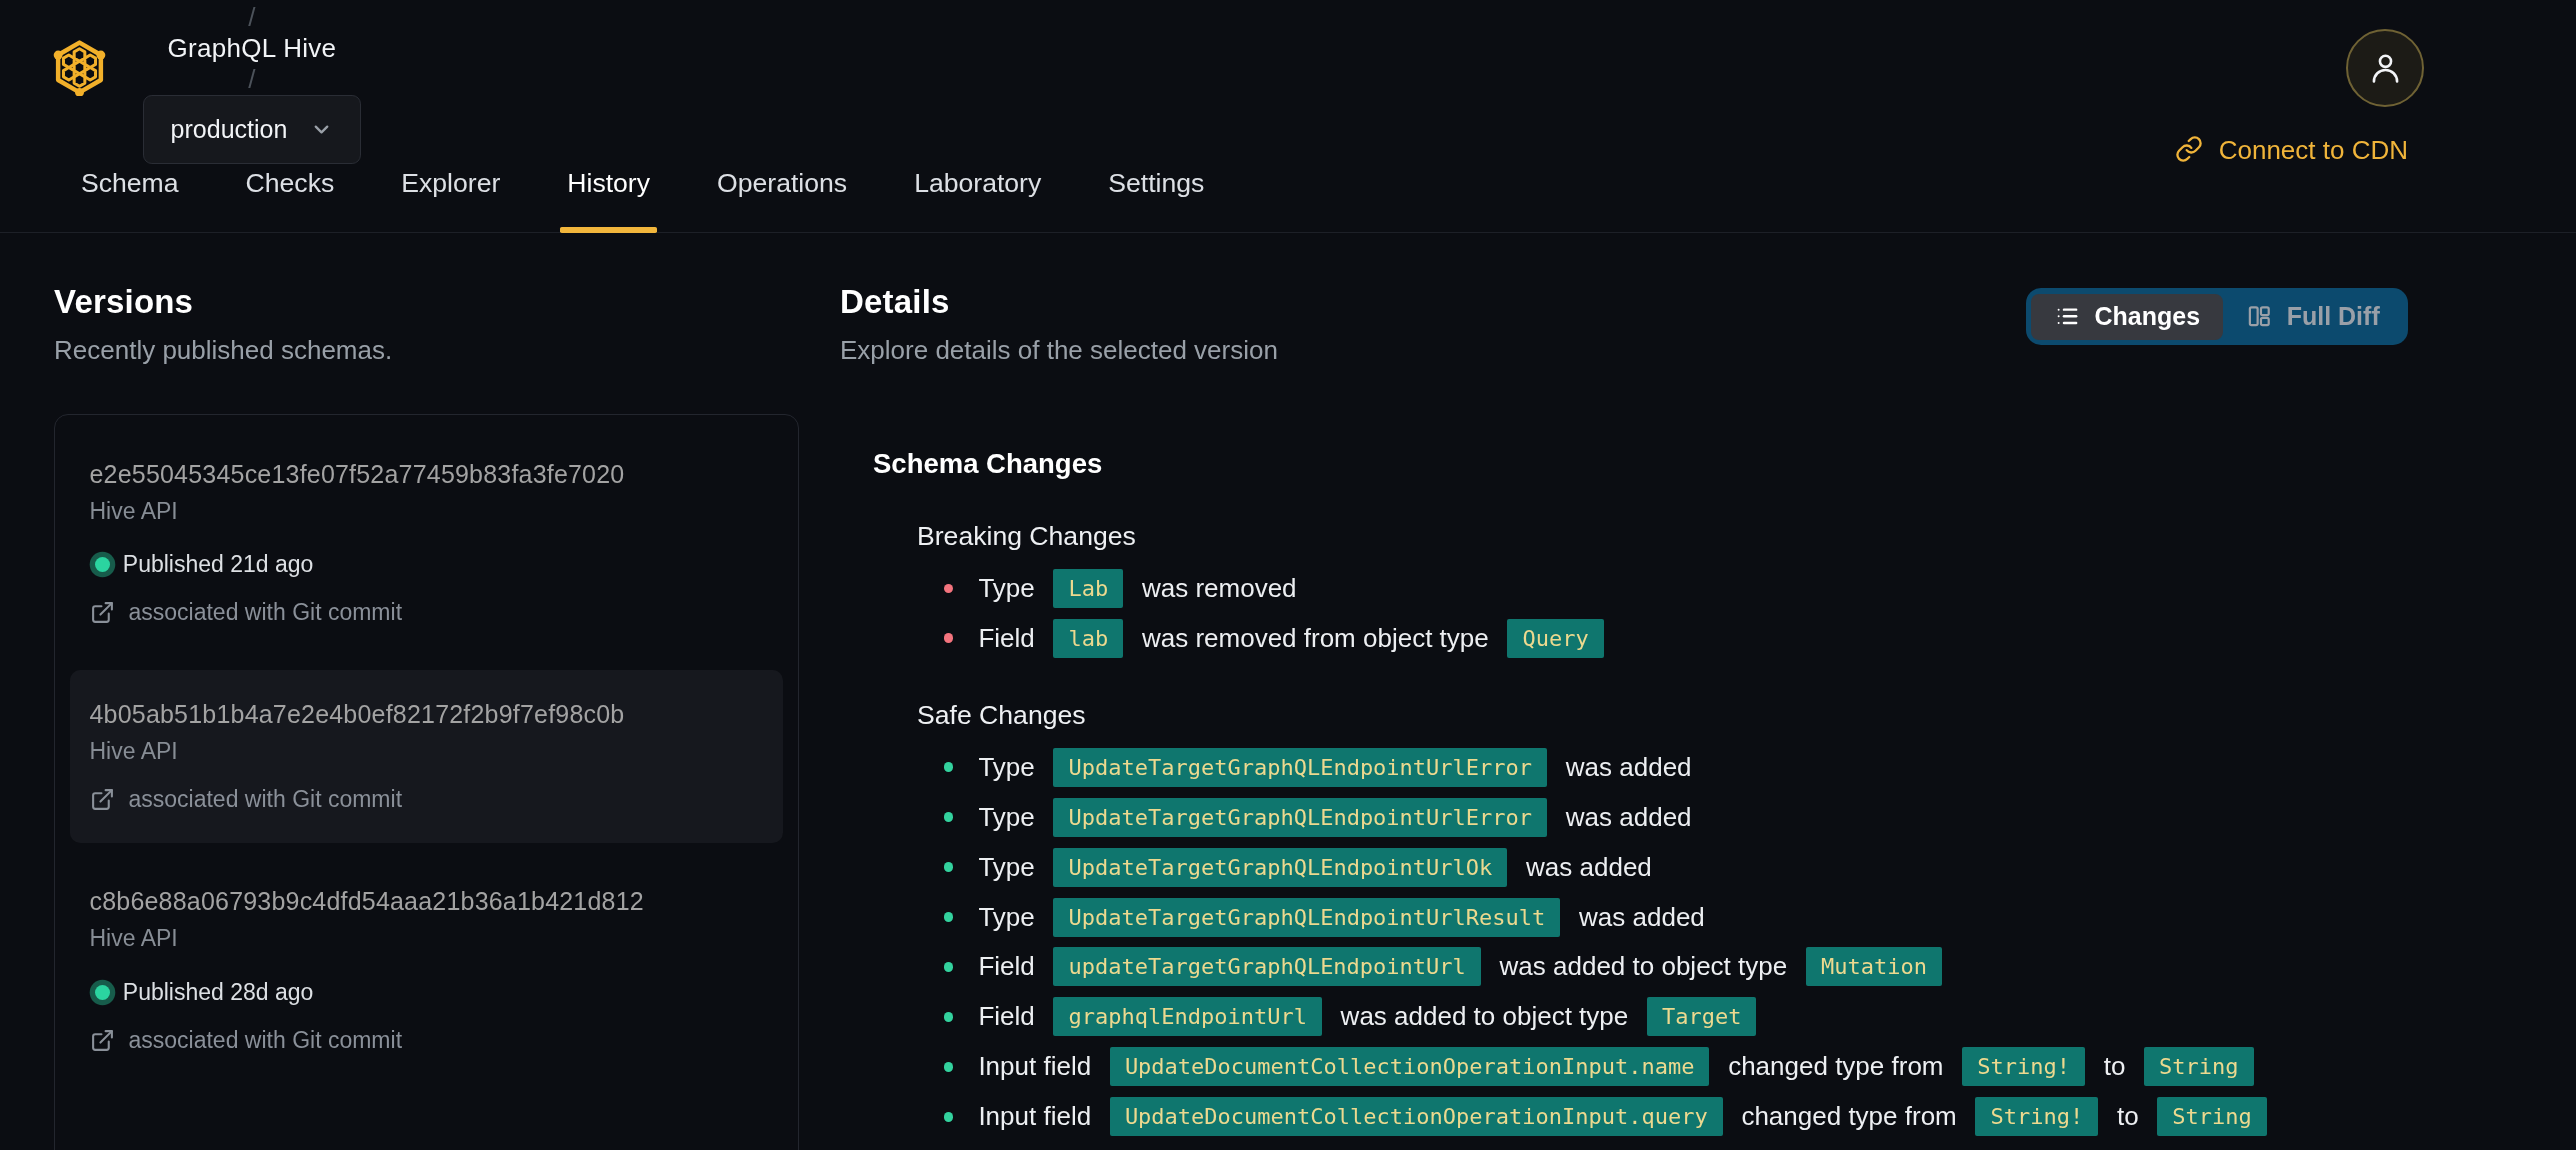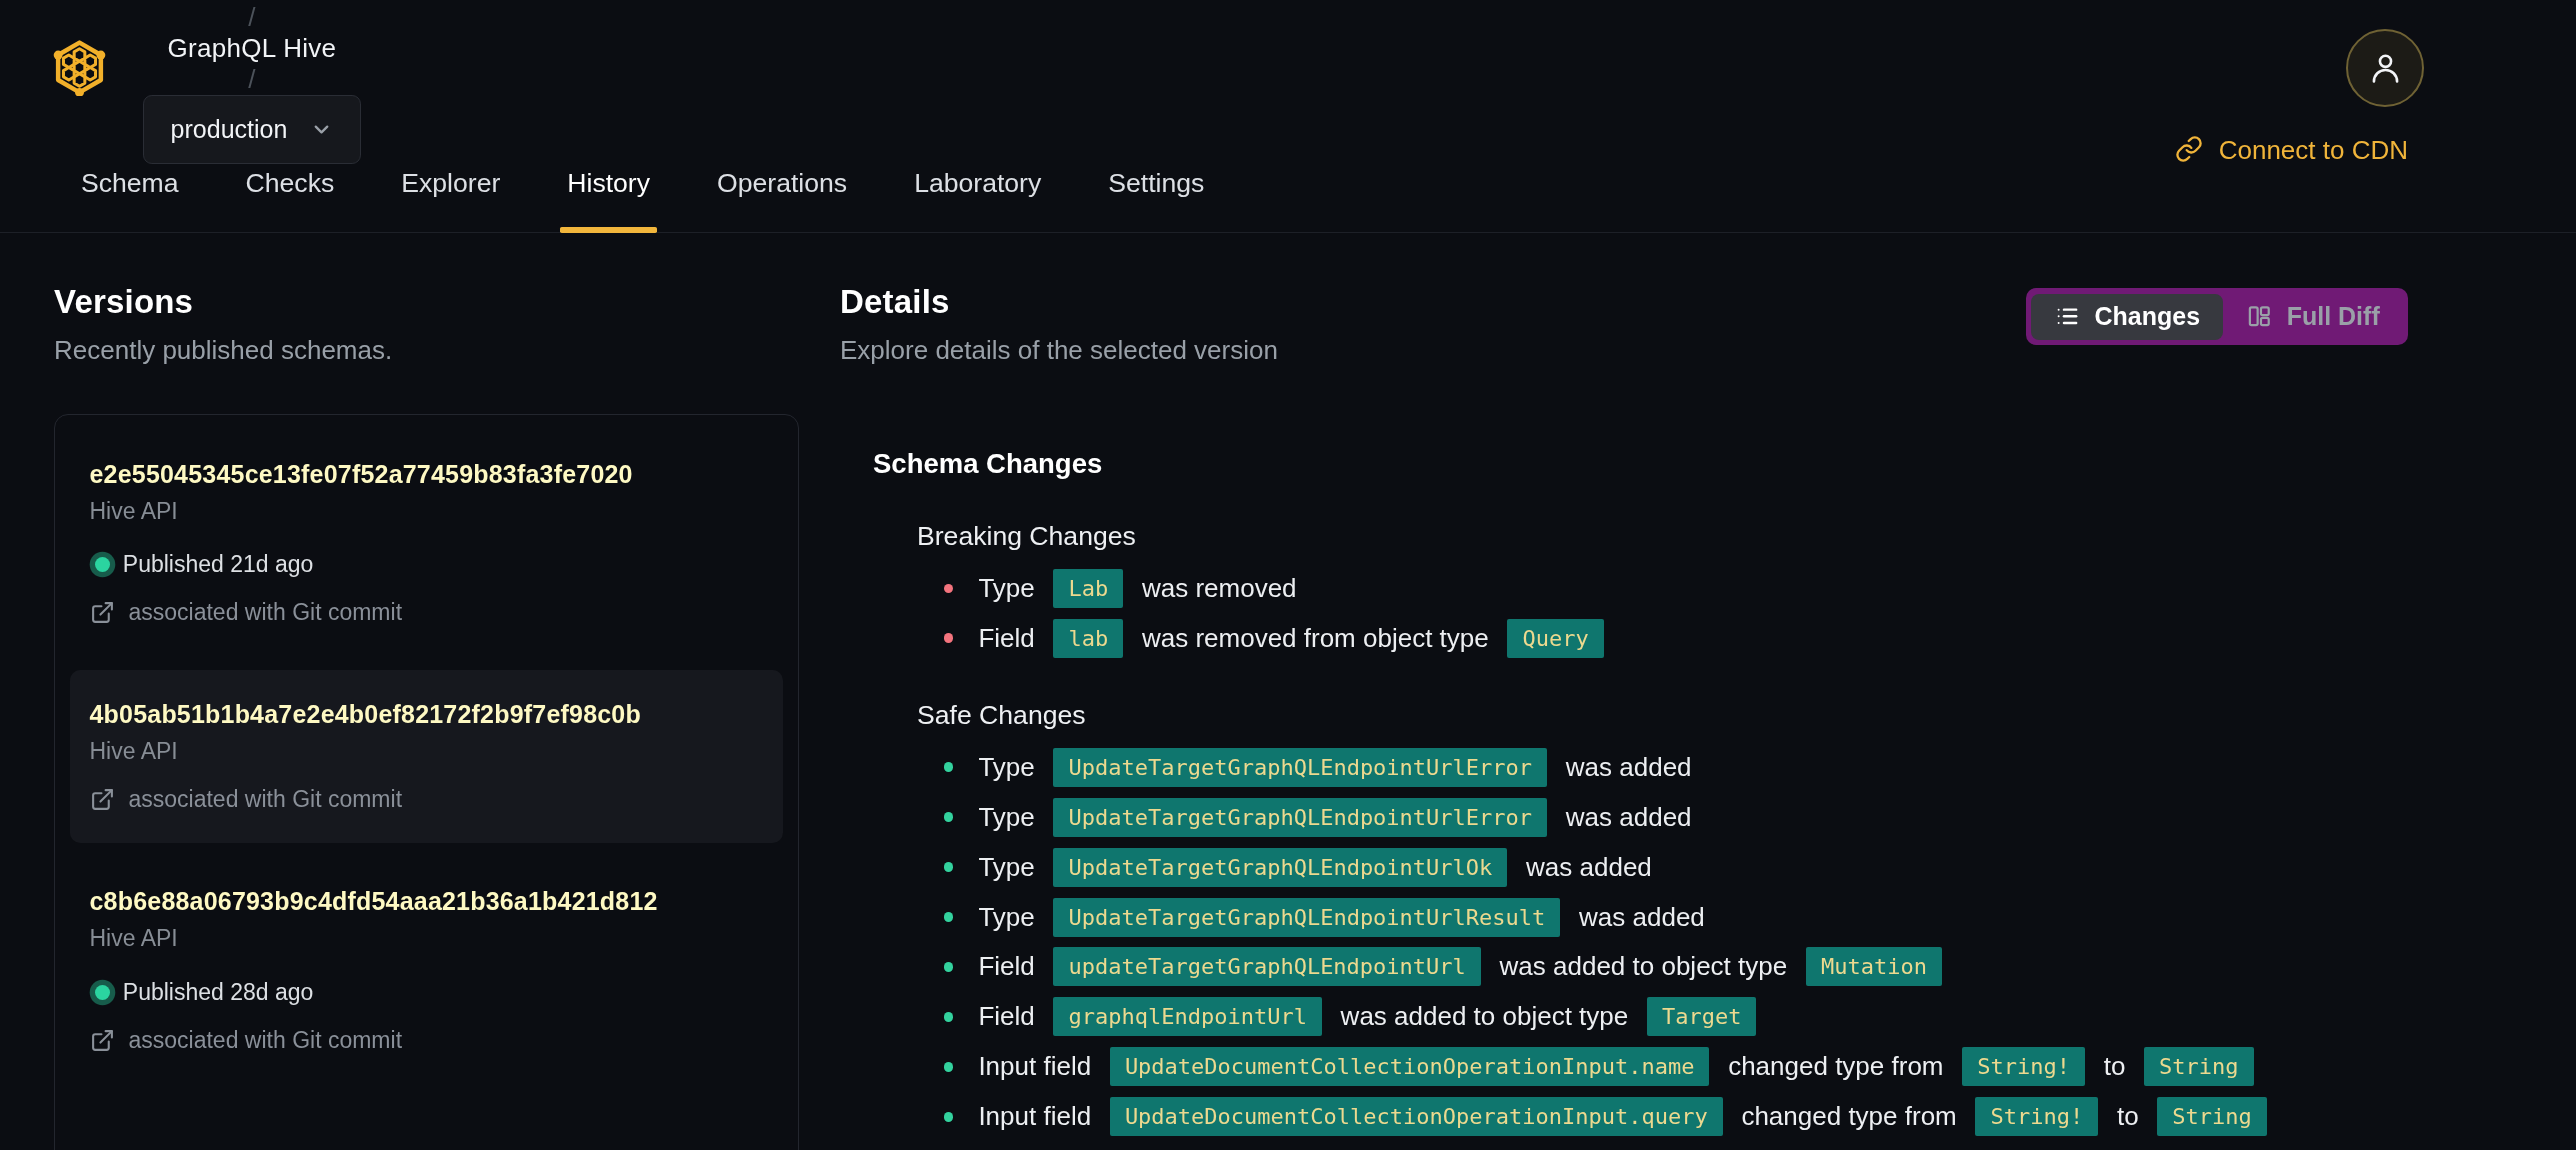--- a/index.html
+++ b/index.html
@@ -47,32 +47,32 @@
   .main { display:flex; align-items:flex-start; padding:50px 168px 0 54px; }
   .left-col { width:745px; flex-shrink:0; }
   .right-col { flex:1; margin-left:41px; }
   .panel-title { font-size:33px; font-weight:700; color:#ffffff; letter-spacing:0.2px; }
   .panel-sub { font-size:26px; color:#99a0a8; margin-top:14px; }
 
   
   .version-list { margin-top:48px; border:0.9px solid #23262e; border-radius:14px; padding:15px; height:1241px; }
   .version-item { padding:30px 19.5px; border-radius:10.6px; margin-bottom:14px; cursor:pointer; }
   .version-item.selected { background:#16181e; }
-  .v-hash { font-size:25px; font-weight:700; color:#fef9c3; letter-spacing:0.2px; }
+  .v-hash { font-size:25px; font-weight:400; color:#a3a3a3; letter-spacing:0.2px; }
   .v-service { font-size:23px; color:#878d95; margin-top:8.9px; }
   .v-status { margin-top:26.6px; display:flex; align-items:center; gap:13px; font-size:23px; color:#dde0e4; }
   .dot {
     width:15px; height:15px; border-radius:50%; background:#2bd4a0;
     box-shadow:0 0 0 5.3px #175c4b; margin-left:5.3px;
   }
   .v-git { margin-top:21px; display:flex; align-items:center; gap:14px; font-size:23px; color:#8a9099; }
 
   
   .details-head { display:flex; justify-content:space-between; align-items:flex-start; }
-  .toggle-group { display:flex; align-items:center; background:#701a75; border-radius:10px; padding:5.3px; margin-top:5.3px; }
+  .toggle-group { display:flex; align-items:center; background:#0c4a6e; border-radius:15px; padding:5.3px; margin-top:5.3px; }
   .toggle-btn { display:flex; align-items:center; gap:14px; height:46px; padding:0 23px; border-radius:8px; font-size:25px; font-weight:600; color:#9aa0a8; }
   .toggle-btn.active { background:#37393f; color:#ffffff; }
 
   .schema-changes-title { margin:82px 0 0 33px; font-size:27.5px; font-weight:700; color:#ffffff; }
   .group-title { margin:41px 0 0 77px; font-size:26.6px; font-weight:500; color:#eef0f3; }
   .change-list { list-style:none; margin:16px 0 0 77px; }
   .change-row { display:flex; align-items:center; min-height:41px; margin-bottom:8.9px; font-size:26px; color:#edeff2; white-space:nowrap; }
   .bullet { width:9.8px; height:9.8px; border-radius:50%; margin:0 25px 0 26.6px; flex-shrink:0; }
   .bullet.breaking { background:#f4747e; }
   .bullet.safe { background:#33d29e; }

